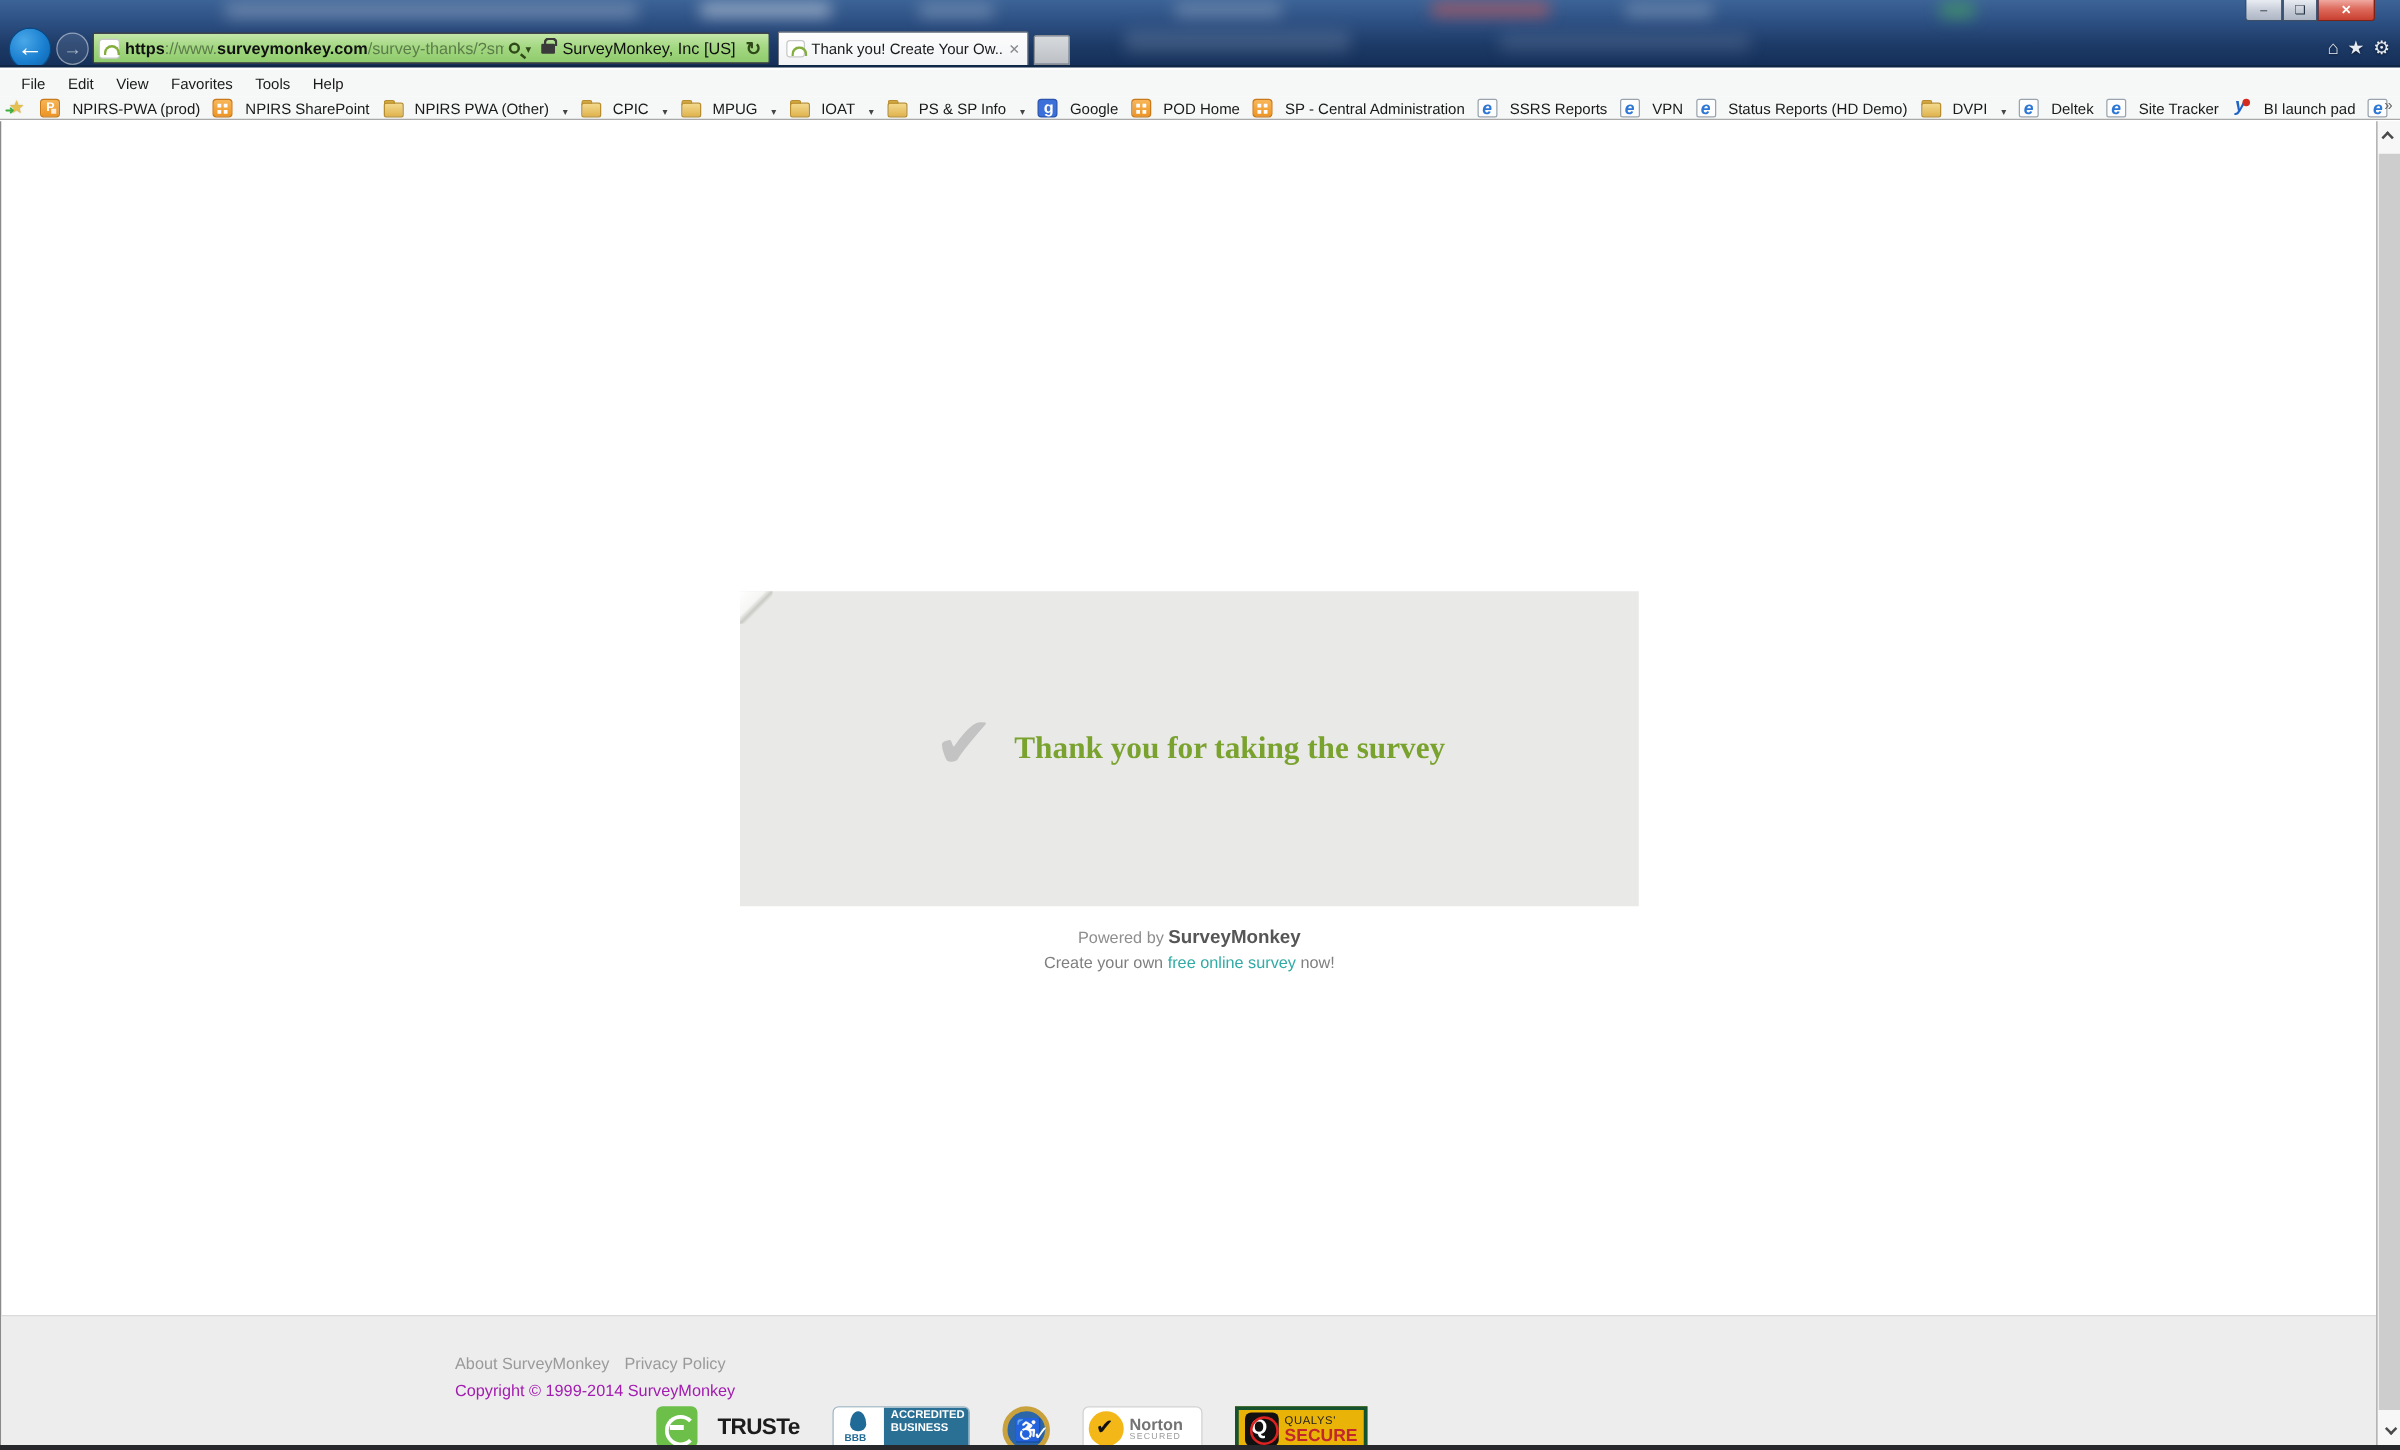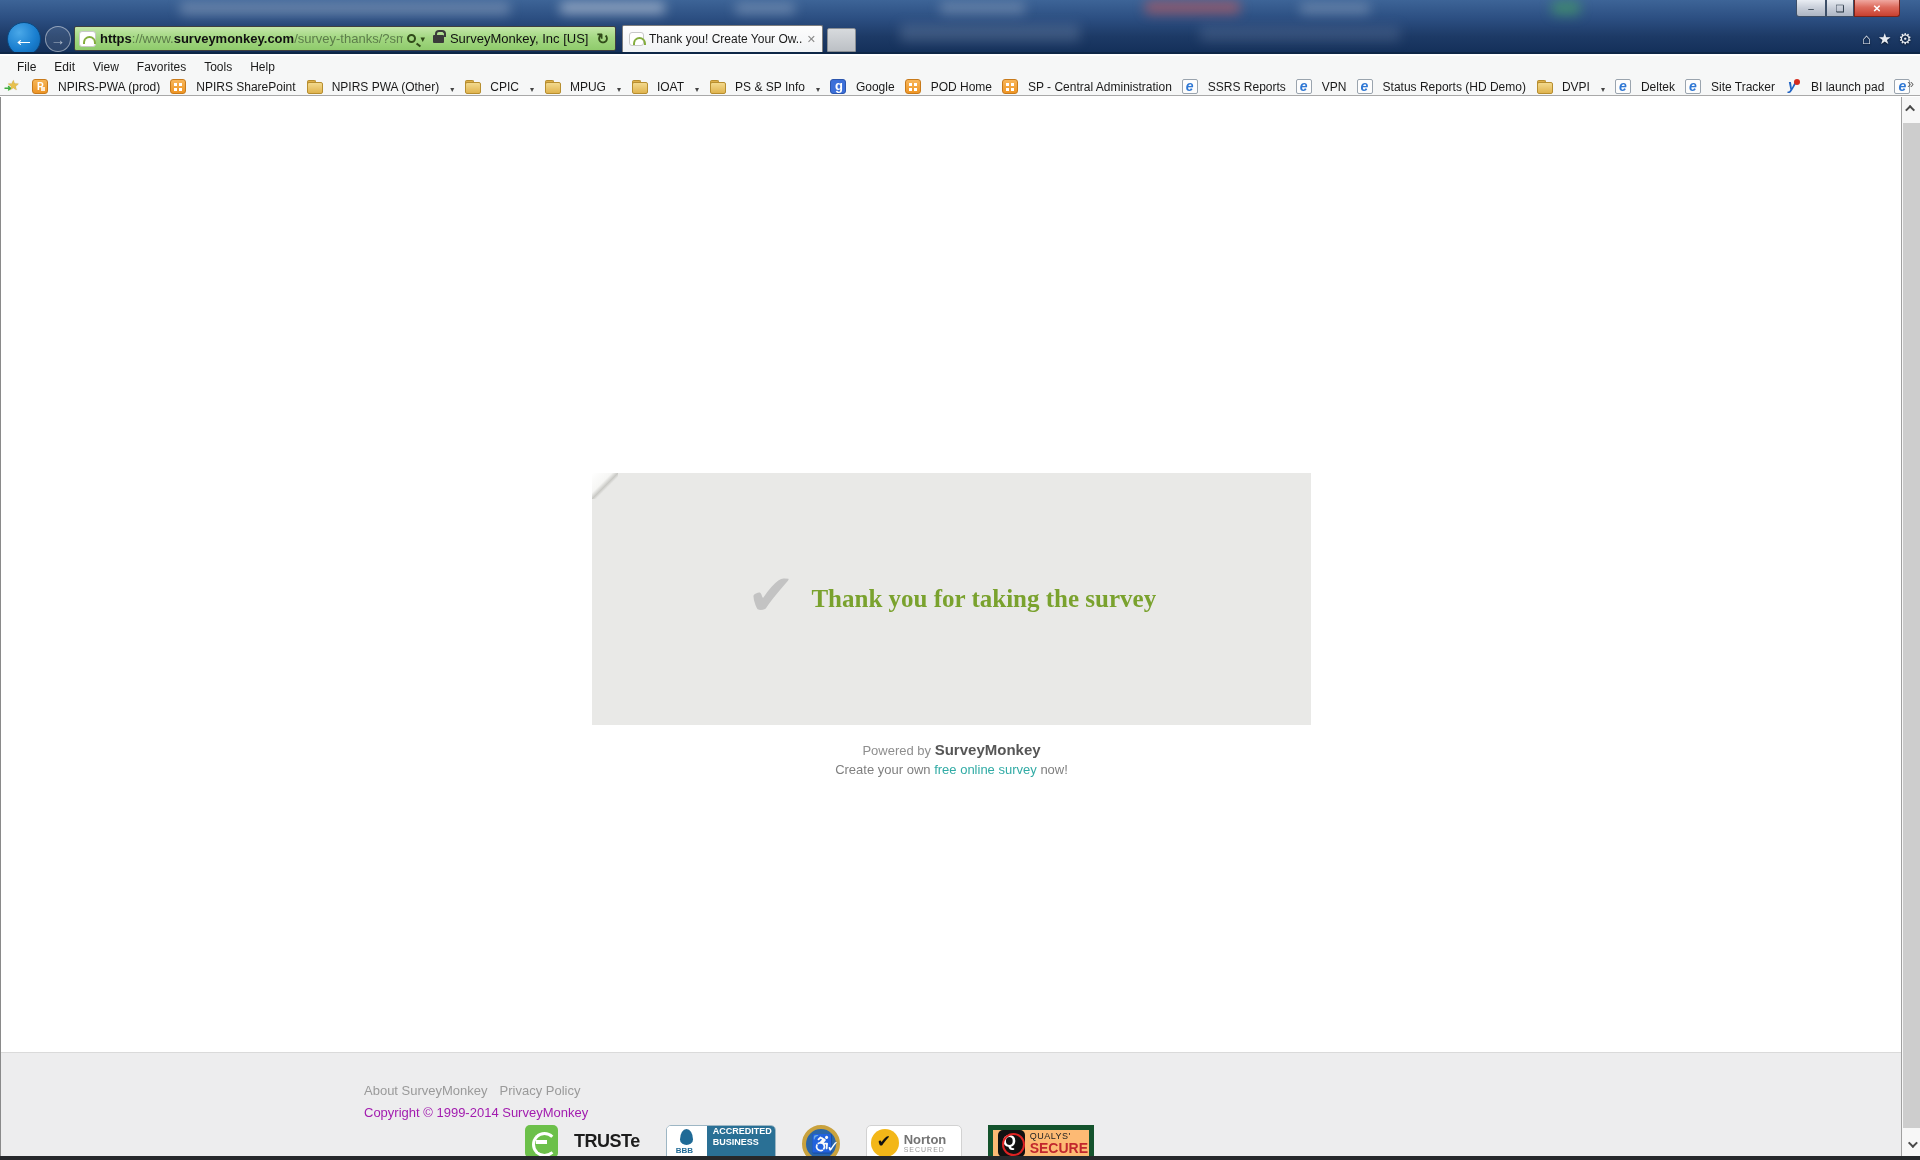--- a/index.html
+++ b/index.html
@@ -159,21 +159,21 @@
   .access::after { content:"✓"; position:absolute; right:-4px; top:8px; font-size:16px; color:#fff;
     text-shadow:0 0 2px #2b66a8; }
 
   .norton { width:96px; height:36px; background:#fff; border:1px solid #d2d2d2; border-radius:5px;
     display:flex; align-items:center; gap:5px; padding-left:4px; }
   .norton-circ { width:28px; height:28px; border-radius:50%; background:#f3b718; position:relative; }
   .norton-circ::before { content:"✔"; position:absolute; left:6px; top:2px; font-size:17px; color:#111; }
   .norton-txt .n1 { font-size:13px; font-weight:bold; color:#737373; line-height:13px; }
   .norton-txt .n2 { font-size:7px; color:#9a9a9a; letter-spacing:1px; }
 
-  .qualys { width:106px; height:36px; background:#fdba74; border:5px solid #14532d;
+  .qualys { width:106px; height:36px; background:#eab308; border:3px solid #14532d;
     display:flex; align-items:center; gap:5px; padding-left:5px; }
   .qualys-sq { width:27px; height:27px; background:#111; border-radius:5px; position:relative; }
   .qualys-sq::before { content:"Q"; position:absolute; left:5px; top:2px; color:#fff; font-size:17px; font-weight:bold; }
   .qualys-sq::after { content:""; position:absolute; left:4px; top:3px; width:19px; height:19px;
     border:2px solid #d22; border-radius:50%; }
   .qualys-txt .q1 { font-size:9px; color:#222; letter-spacing:.5px; line-height:10px; }
   .qualys-txt .q2 { font-size:14px; font-weight:bold; color:#c1272d; line-height:14px; }
 
   
   .scrollbar { position:absolute; right:0; top:97px; width:19px; height:1063px;

